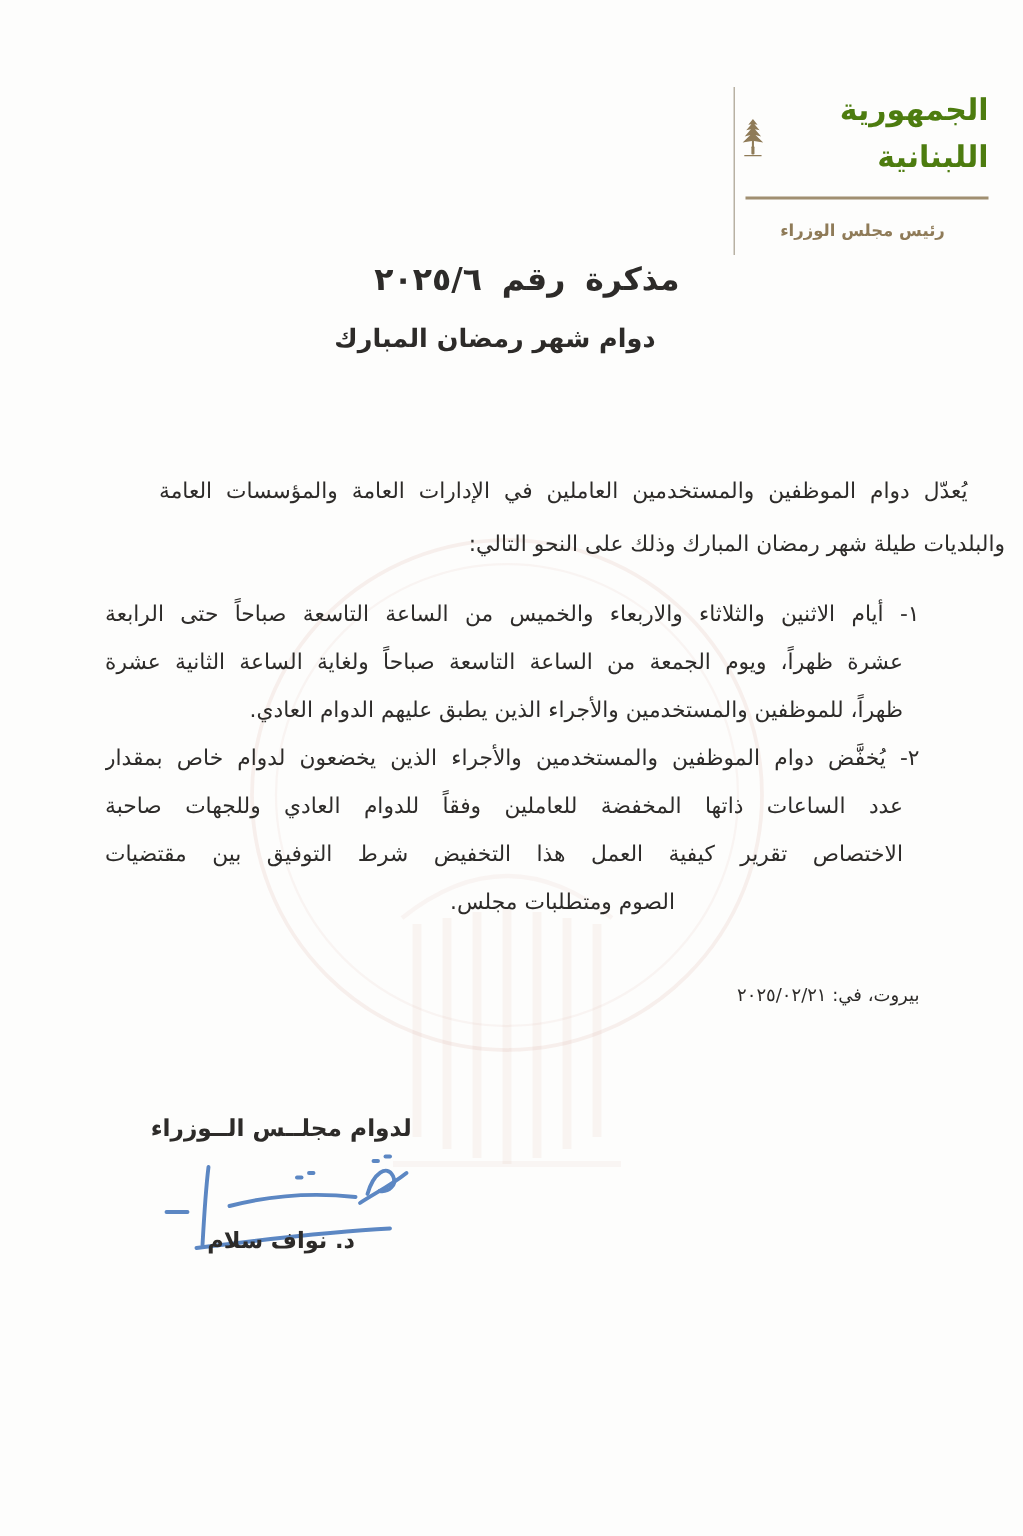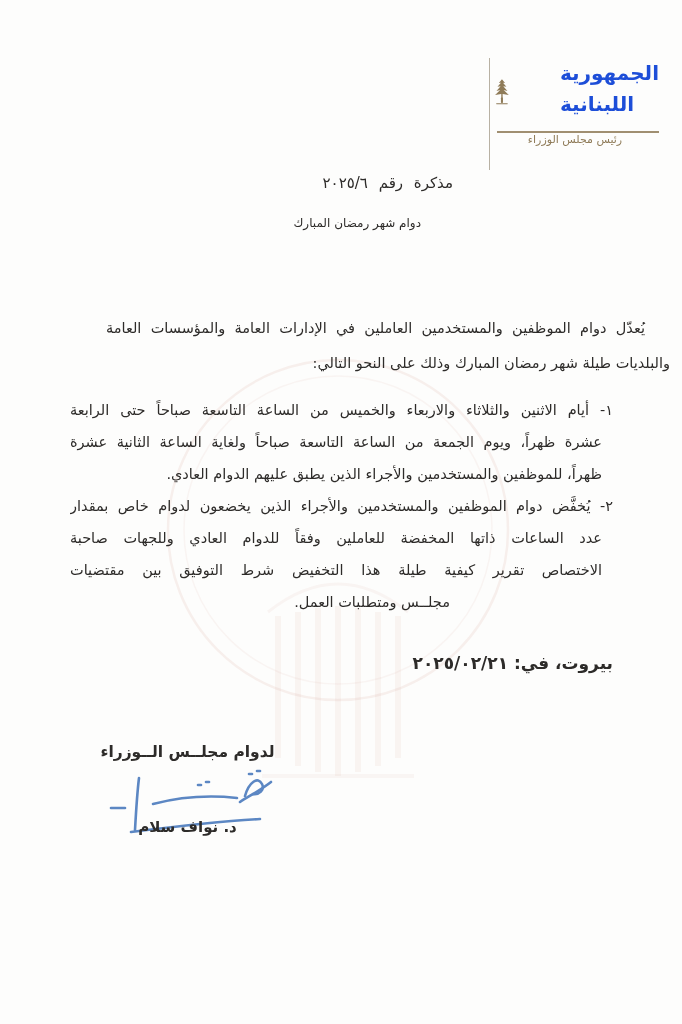--- a/index.html
+++ b/index.html
@@ -11,44 +11,44 @@
   }
   .page{position:absolute;inset:0;}
 
   
   .watermark{position:absolute;inset:0;pointer-events:none;}
 
   
   .letterhead{position:absolute;left:489px;top:56px;width:172px;}
   .lh-vline{position:absolute;left:0;top:2px;height:112px;width:0;border-left:1.5px solid #b8b1a3;}
   .lh-row{display:flex;align-items:flex-start;justify-content:flex-end;gap:5px;padding-left:2px;padding-right:2px;}
-  .lh-callig{color:#1d4ed8;font-weight:bold;font-size:20px;line-height:31px;text-align:left;margin-top:2px;flex:1;margin-left:42px;}
+  .lh-callig{color:#4d7c0f;font-weight:bold;font-size:20px;line-height:31px;text-align:right;margin-top:2px;flex:1;margin-left:42px;}
   .lh-rule{border-top:2px solid #8f7b58;opacity:.85;margin:3px 2px 0 8px;}
-  .lh-office{font-size:11px;color:#8f7b58;font-weight:normal;text-align:center;margin-top:0;}
+  .lh-office{font-size:11px;color:#8f7b58;font-weight:bold;text-align:center;margin-top:14px;}
 
   
-  .memo-num{position:absolute;top:174px;right:229px;font-size:15px;font-weight:normal;word-spacing:6px;}
-  .memo-subject{position:absolute;top:216px;right:261px;font-size:12px;font-weight:normal;}
+  .memo-num{position:absolute;top:174px;right:229px;font-size:21px;font-weight:bold;word-spacing:6px;}
+  .memo-subject{position:absolute;top:216px;right:245px;font-size:17px;font-weight:bold;}
 
   
   .body-text{position:absolute;left:70px;top:311px;width:600px;font-size:14.5px;}
   .bline{overflow:hidden;}
   .p1 .bline{height:35px;line-height:35px;}
   .jline{text-align:justify;text-align-last:justify;-moz-text-align-last:justify;}
   .rline{text-align:right;text-align-last:right;}
   .indent{padding-right:25px;margin-left:36px;}
   .clause{margin-right:57px;}
   .clause .bline{height:32px;line-height:32px;}
   .clause1{margin-top:13px;}
   .clause2{}
   .hang{margin-right:11px;text-align:center;}
   .lastline2{margin-right:163px;}
 
   
-  .date-line{position:absolute;top:652px;right:69px;font-size:17px;font-weight:bold;line-height:22px;}
+  .date-line{position:absolute;top:652px;right:69px;font-size:12px;font-weight:normal;line-height:22px;}
 
   
   .sig-block{position:absolute;left:80px;top:742px;width:215px;text-align:center;}
   .sig-title{font-size:15.5px;font-weight:bold;line-height:20px;}
   .sig-ink{display:block;margin:6px auto 0;}
   .sig-name{font-size:15px;font-weight:bold;margin-top:-18px;position:relative;}
 </style>
 </head>
 <body>
 
@@ -102,22 +102,22 @@
 
     <div class="clause clause1">
       <div class="bline jline">١- أيام الاثنين والثلاثاء والاربعاء والخميس من الساعة التاسعة صباحاً حتى الرابعة</div>
       <div class="bline jline hang">عشرة ظهراً، ويوم الجمعة من الساعة التاسعة صباحاً ولغاية الساعة الثانية عشرة</div>
       <div class="bline rline hang">ظهراً، للموظفين والمستخدمين والأجراء الذين يطبق عليهم الدوام العادي.</div>
     </div>
 
     <div class="clause clause2">
       <div class="bline jline">٢- يُخفَّض دوام الموظفين والمستخدمين والأجراء الذين يخضعون لدوام خاص بمقدار</div>
       <div class="bline jline hang">عدد الساعات ذاتها المخفضة للعاملين وفقاً للدوام العادي وللجهات صاحبة</div>
-      <div class="bline jline hang">الاختصاص تقرير كيفية طيلة هذا التخفيض شرط التوفيق بين مقتضيات</div>
-      <div class="bline rline lastline2">مجلــس ومتطلبات العمل.</div>
+      <div class="bline jline hang">الاختصاص تقرير كيفية العمل هذا التخفيض شرط التوفيق بين مقتضيات</div>
+      <div class="bline rline lastline2">الصوم ومتطلبات مجلس.</div>
     </div>
   </div>
 
   <div class="date-line">بيروت، في: ٢٠٢٥/٠٢/٢١</div>
 
   <div class="sig-block">
     <div class="sig-title">لدوام مجلــس الــوزراء</div>
     <svg class="sig-ink" width="185" height="68" viewBox="0 0 185 68">
       <g fill="none" stroke="#5c87c3" stroke-width="2.6" stroke-linecap="round">
         <path d="M150,28 C154,14 163,8 167,16 C170,22 164,27 158,26"></path>

